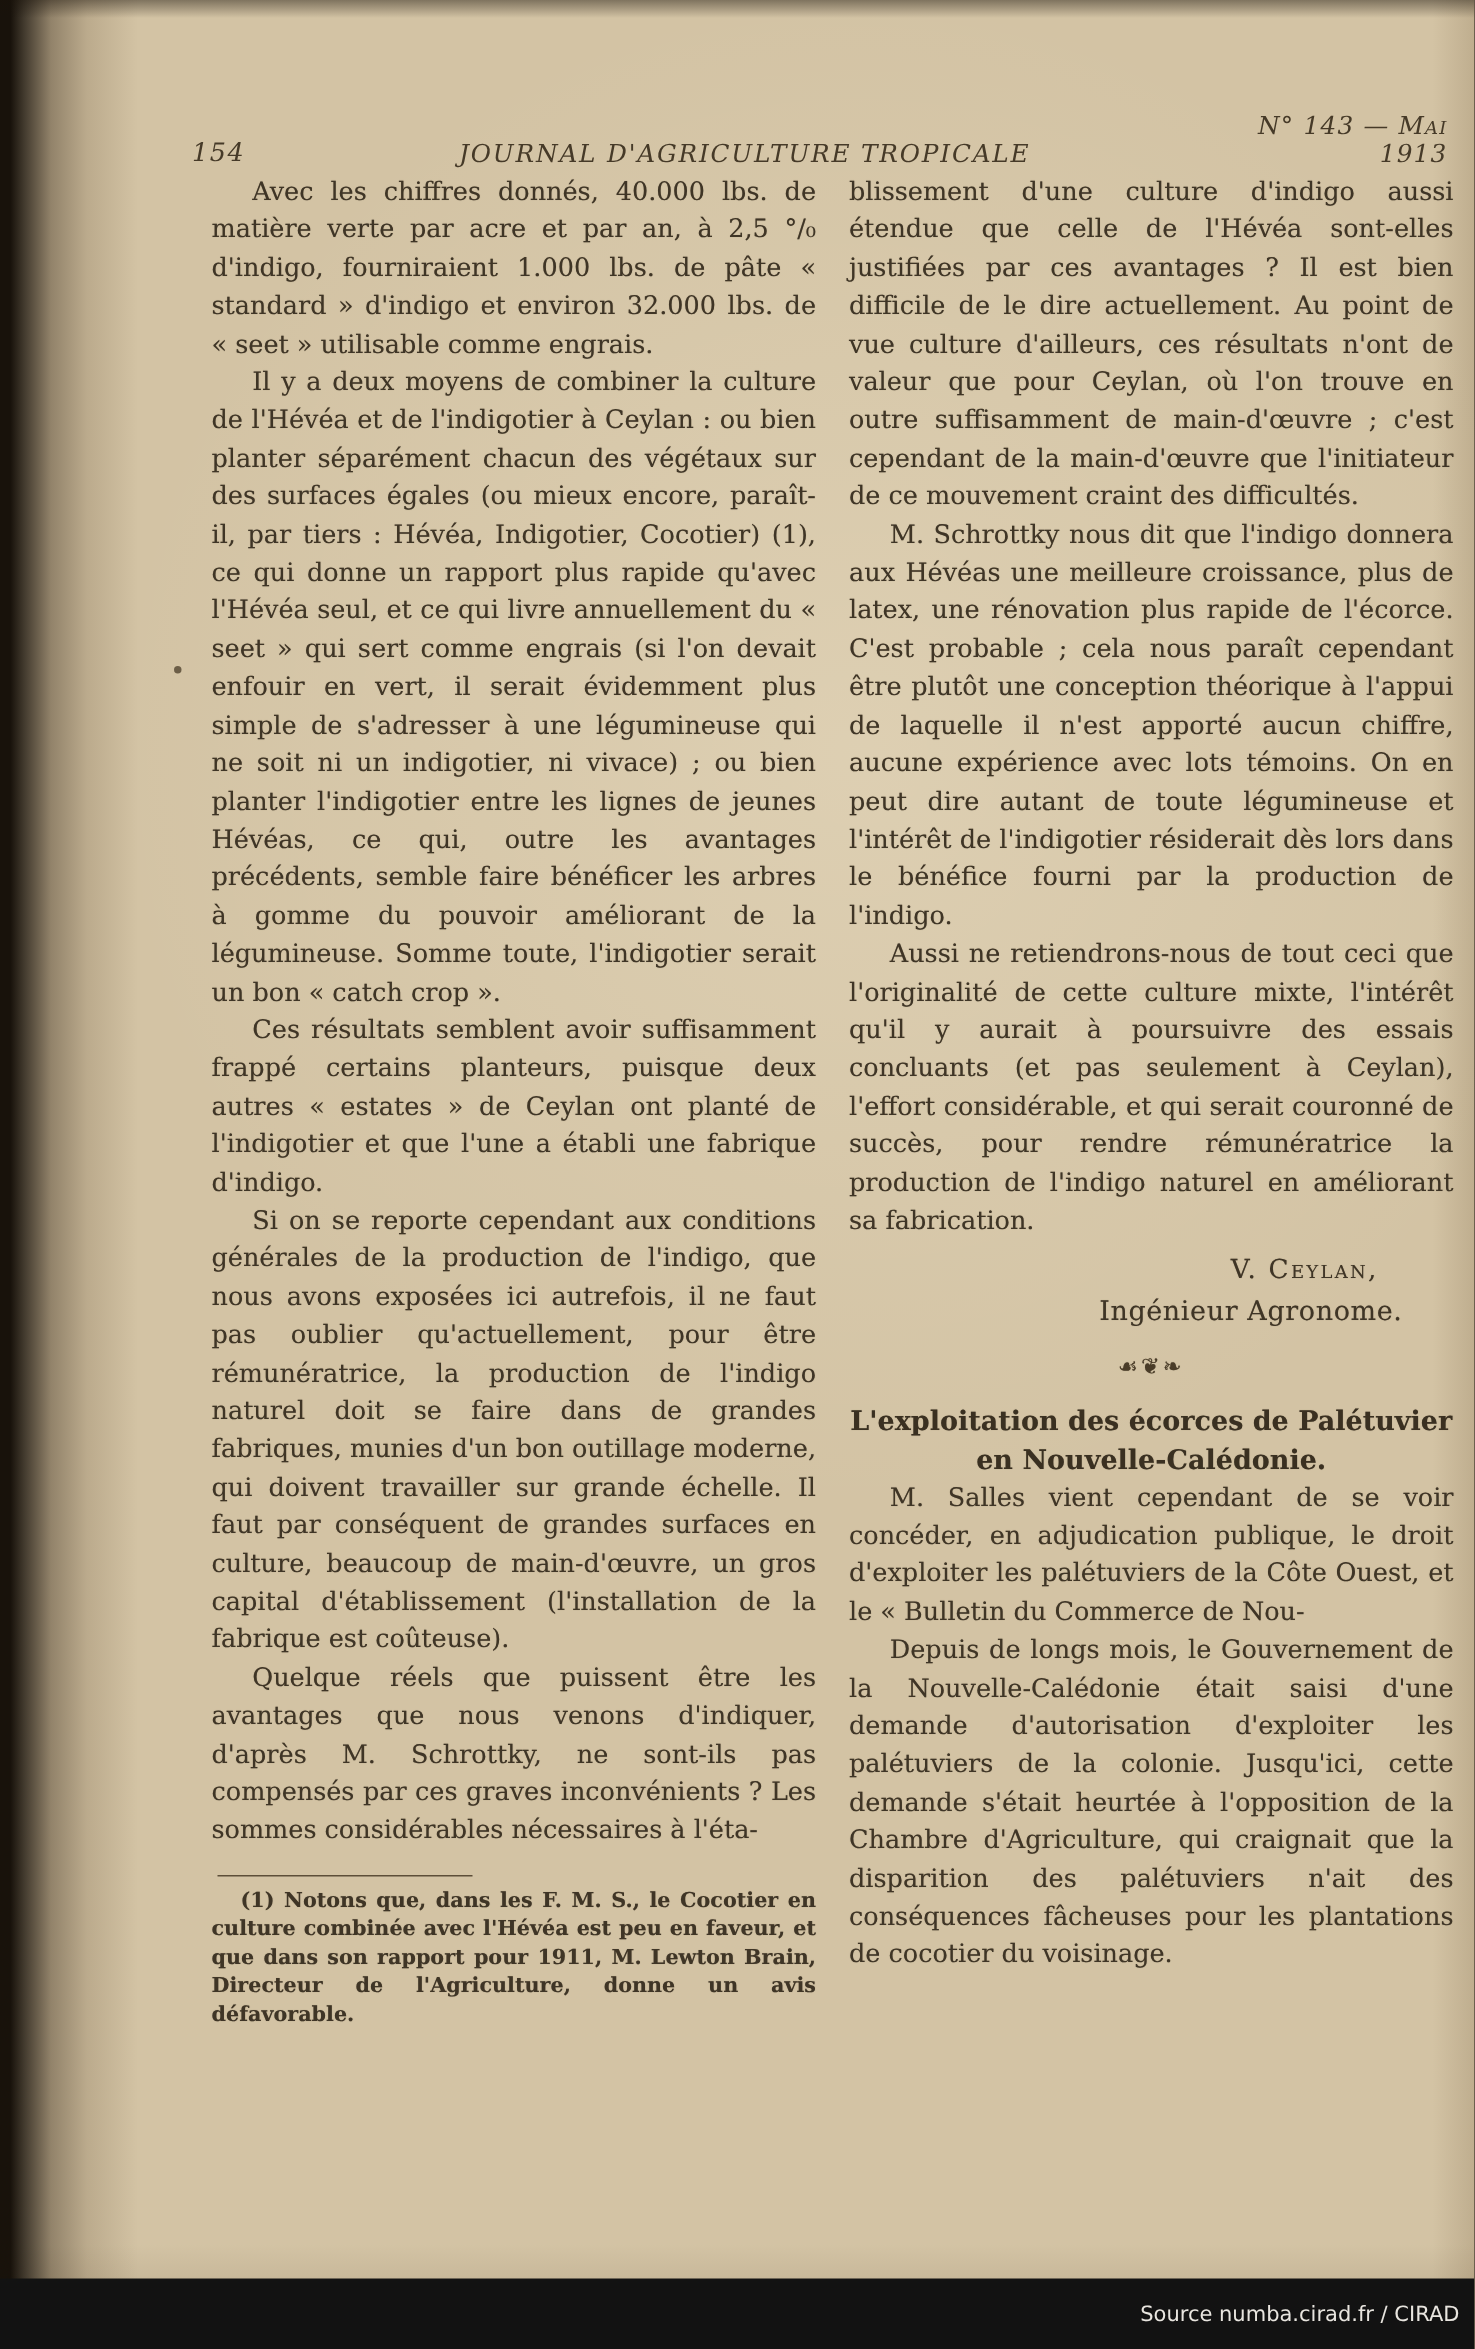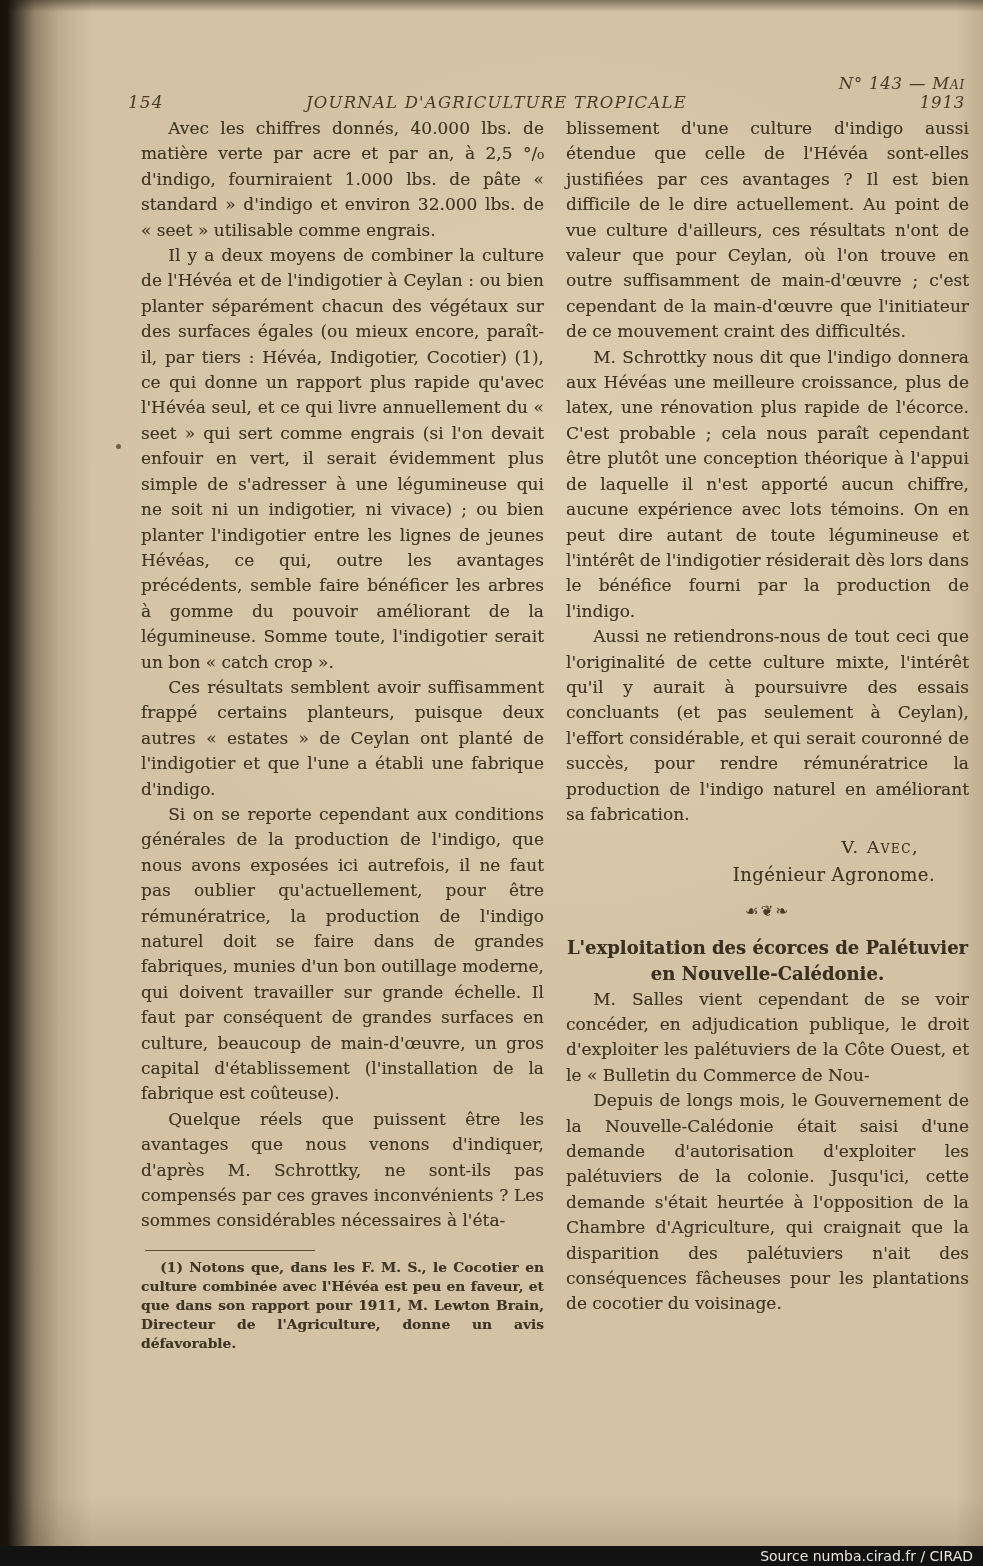--- a/index.html
+++ b/index.html
@@ -132,21 +132,21 @@
     height: 5px;
     border-radius: 50%;
     background: #4a3c28;
     opacity: 0.75;
   }
   .source-bar {
     position: absolute;
     left: 0;
     right: 0;
     bottom: 0;
-    height: 20px;
+    height: 47px;
     background: #121212;
     color: #e8e5df;
     font-family: "DejaVu Sans", sans-serif;
     font-size: 14px;
     display: flex;
     align-items: center;
     justify-content: flex-end;
     padding-right: 10px;
     box-sizing: border-box;
   }
@@ -177,21 +177,21 @@
         <p>(1) Notons que, dans les F. M. S., le Cocotier en culture combinée avec l'Hévéa est peu en faveur, et que dans son rapport pour 1911, M. Lewton Brain, Directeur de l'Agriculture, donne un avis défavorable.</p>
       </div>
     </div>
 
     <div class="column">
       <p class="continuation">blissement d'une culture d'indigo aussi étendue que celle de l'Hévéa sont-elles justifiées par ces avantages ? Il est bien difficile de le dire actuellement. Au point de vue culture d'ailleurs, ces résultats n'ont de valeur que pour Ceylan, où l'on trouve en outre suffisamment de main-d'œuvre ; c'est cependant de la main-d'œuvre que l'initiateur de ce mouvement craint des difficultés.</p>
       <p>M. Schrottky nous dit que l'indigo donnera aux Hévéas une meilleure croissance, plus de latex, une rénovation plus rapide de l'écorce. C'est probable ; cela nous paraît cependant être plutôt une conception théorique à l'appui de laquelle il n'est apporté aucun chiffre, aucune expérience avec lots témoins. On en peut dire autant de toute légumineuse et l'intérêt de l'indigotier résiderait dès lors dans le bénéfice fourni par la production de l'indigo.</p>
       <p>Aussi ne retiendrons-nous de tout ceci que l'originalité de cette culture mixte, l'intérêt qu'il y aurait à poursuivre des essais concluants (et pas seulement à Ceylan), l'effort considérable, et qui serait couronné de succès, pour rendre rémunératrice la production de l'indigo naturel en améliorant sa fabrication.</p>
 
       <div class="signature-block">
-        <div class="signature-name">V. Avec,</div>
+        <div class="signature-name">V. Ceylan,</div>
         <div class="signature-title">Ingénieur Agronome.</div>
       </div>
 
       <div class="ornament-divider">☙❦❧</div>
 
       <p class="section-heading">L'exploitation des écorces de Palétuvier en Nouvelle-Calédonie.</p>
 
       <p>M. Salles vient cependant de se voir concéder, en adjudication publique, le droit d'exploiter les palétuviers de la Côte Ouest, et le « Bulletin du Commerce de Nou-</p>
       <p>Depuis de longs mois, le Gouvernement de la Nouvelle-Calédonie était saisi d'une demande d'autorisation d'exploiter les palétuviers de la colonie. Jusqu'ici, cette demande s'était heurtée à l'opposition de la Chambre d'Agriculture, qui craignait que la disparition des palétuviers n'ait des conséquences fâcheuses pour les plantations de cocotier du voisinage.</p>
     </div>

